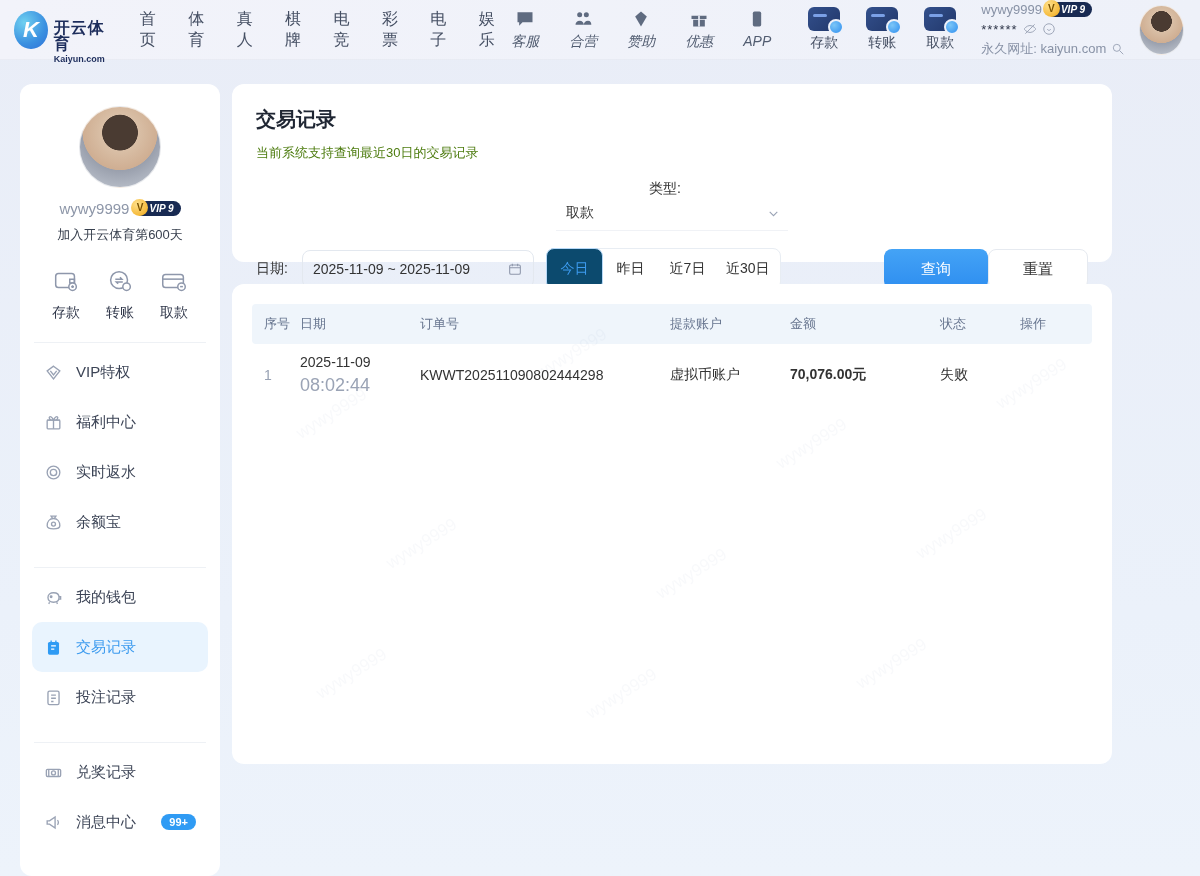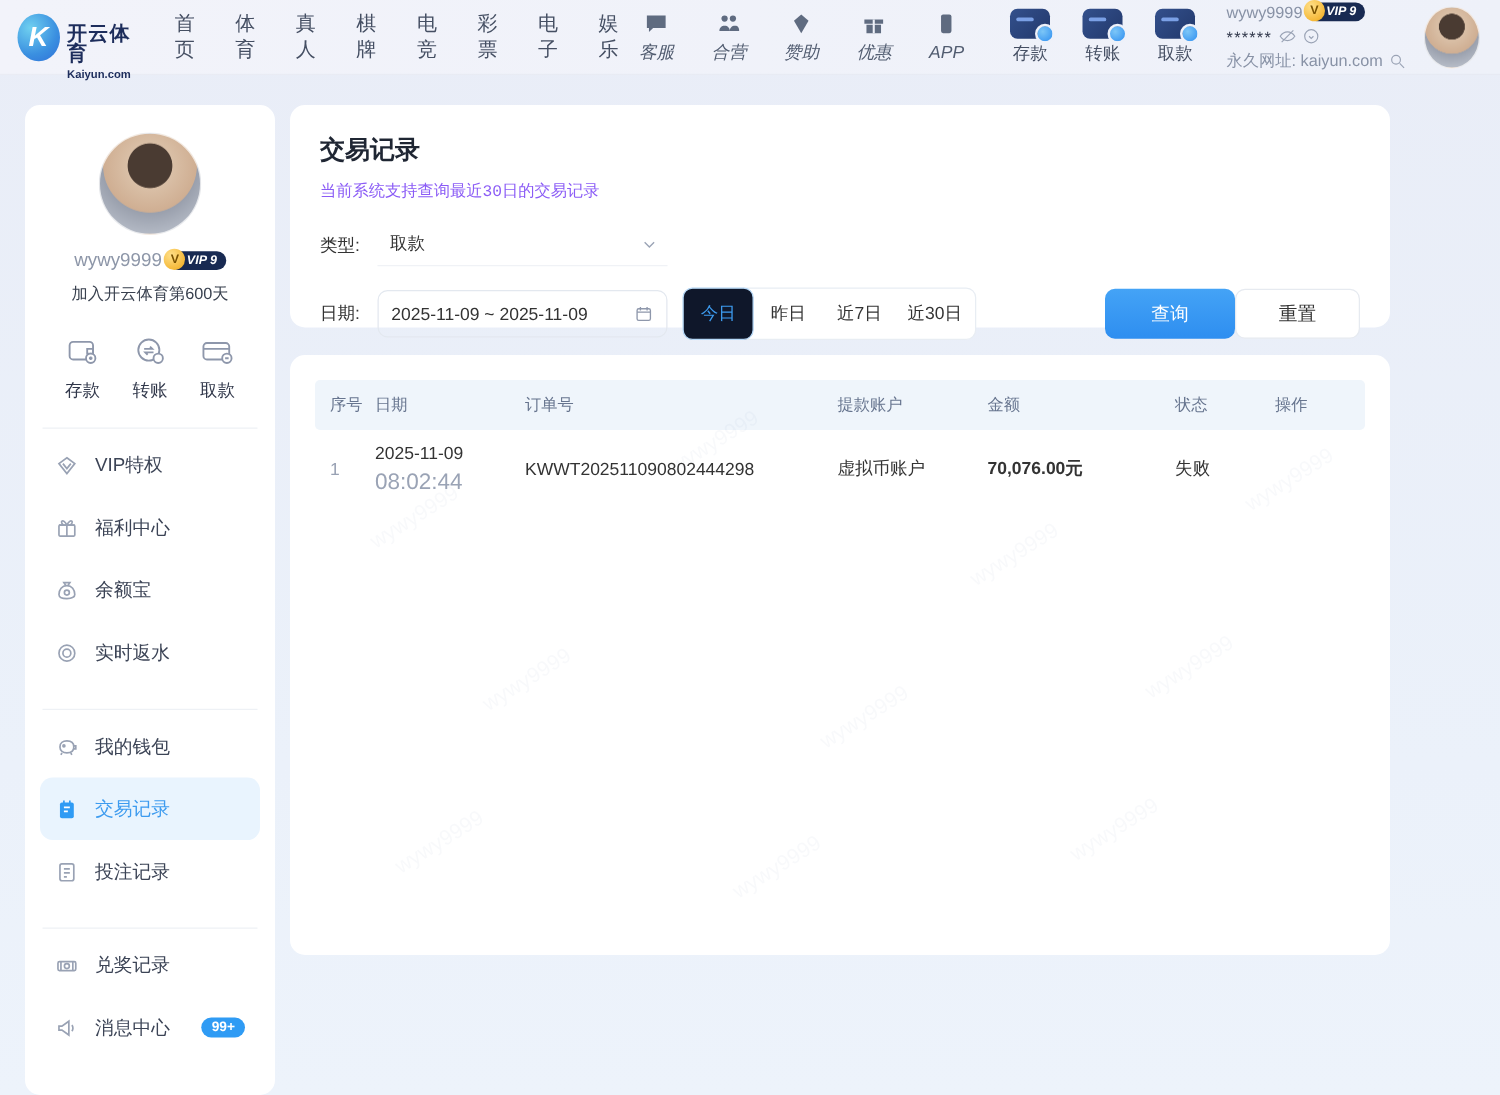--- a/index.html
+++ b/index.html
@@ -66,34 +66,34 @@
     font-size:15px;color:#3c4456;gap:13px;}
   .menu-item svg{width:19px;height:19px;stroke:#99a2b4;fill:none;stroke-width:1.7;flex:none;}
   .menu-item.active{background:#e9f4fe;color:#3d9bef;}
   .menu-item.active svg{stroke:#2f9bf4;fill:#2f9bf4;}
   .msg-badge{margin-left:auto;background:#2f9bf4;color:#fff;font-size:11px;font-weight:700;
     border-radius:9px;padding:2px 8px;}
   
   .filter-card{position:absolute;left:232px;top:84px;width:880px;height:178px;background:#fff;border-radius:12px;
     padding:22px 24px;}
   .page-title{font-size:20px;font-weight:800;color:#1f2633;}
-  .page-sub{font-size:13px;color:#8b5cf6;margin-top:11px;font-family:Liberation Mono, monospace;}
-  .type-row{display:flex;align-items:center;margin-top:18px;font-size:14px;}
+  .page-sub{font-size:13px;color:#4d7c0f;margin-top:11px;}
+  .type-row{display:flex;align-items:center;margin-top:18px;font-size:14px;flex-direction:column;}
   .form-label{color:#333;width:46px;flex:none;}
   .type-select{width:232px;display:flex;align-items:center;justify-content:space-between;
     padding:6px 8px 8px 10px;border-bottom:1px solid #f0f2f6;cursor:pointer;color:#333;}
   .chev{width:13px;height:13px;stroke:#9aa3b5;fill:none;stroke-width:2;}
   .date-row{display:flex;align-items:center;margin-top:17px;font-size:14px;}
   .date-input{width:232px;height:38px;border:1px solid #e3e8ef;border-radius:8px;display:flex;align-items:center;
     padding:0 10px;justify-content:space-between;color:#333;cursor:pointer;}
   .cal-ico{width:16px;height:16px;stroke:#8e97ab;fill:none;stroke-width:1.6;}
   .seg-group{display:flex;margin-left:12px;border:1px solid #e8edf3;border-radius:8px;height:42px;align-items:stretch;background:#fff;}
   .seg{min-width:57px;padding:0 10px;display:flex;align-items:center;justify-content:center;font-size:14px;color:#333;
     cursor:pointer;border-radius:8px;}
-  .seg.active{border:1px solid #b7d9f8;color:#3d9bef;margin:-1px;background:#0f172a;}
+  .seg.active{border:1px solid #b7d9f8;color:#3d9bef;margin:-1px;background:#0c4a6e;}
   .btns{margin-left:auto;display:flex;}
   .btn-primary{width:104px;height:40px;border:none;border-radius:8px;color:#fff;font-size:15px;cursor:pointer;
     background:linear-gradient(180deg,#44a3f6,#2e8ef0);}
   .btn-plain{width:100px;height:40px;border:1px solid #e6eaf0;border-radius:8px;background:#fff;color:#333;
     font-size:15px;cursor:pointer;}
   .table-card{position:absolute;left:232px;top:284px;width:880px;height:480px;background:#fff;border-radius:12px;
     padding:20px;overflow:hidden;}
   .t-head{display:flex;align-items:center;height:40px;background:#eff5fb;border-radius:4px;font-size:13px;color:#67758f;}
   .t-row{display:flex;align-items:center;height:62px;font-size:14px;color:#333;position:relative;z-index:1;}
   .c0{width:48px;padding-left:12px;}
@@ -253,31 +253,31 @@
     </li>
     <li class="menu-item">
       <svg viewBox="0 0 24 24">
           <rect x="4" y="9" width="16" height="11" rx="1"></rect>
           <path d="M4 9h16M12 9v11M9 9C7 8 6 6 7 5s3 0 5 4c2-4 4-5 5-4s0 3-2 4"></path>
         </svg>
       <span>福利中心</span>
     </li>
     <li class="menu-item">
       <svg viewBox="0 0 24 24">
+          <circle cx="12" cy="12" r="8"></circle>
+          <circle cx="12" cy="12" r="4"></circle>
+        </svg>
+      <span>实时返水</span>
+    </li>
+    <li class="menu-item">
+      <svg viewBox="0 0 24 24">
           <path d="M9 4h6l-2 3h-2zM12 7c5 0 8 4 8 9 0 3-3 4-8 4s-8-1-8-4c0-5 3-9 8-9z"></path>
           <circle cx="12" cy="14" r="2.5"></circle>
         </svg>
       <span>余额宝</span>
-    </li>
-    <li class="menu-item">
-      <svg viewBox="0 0 24 24">
-          <circle cx="12" cy="12" r="8"></circle>
-          <circle cx="12" cy="12" r="4"></circle>
-        </svg>
-      <span>实时返水</span>
     </li>
   </ul>
   <div class="sb-divider"></div>
   <ul class="menu">
     <li class="menu-item">
       <svg viewBox="0 0 24 24">
           <path d="M5 12c0-4 3-6 7-6s7 2 7 6-3 6-7 6-7-2-7-6z"></path>
           <path d="M19 11h2v3h-2M7 18l-1 2M16 18l1 2"></path>
           <circle cx="9" cy="11" r="1"></circle>
         </svg>

